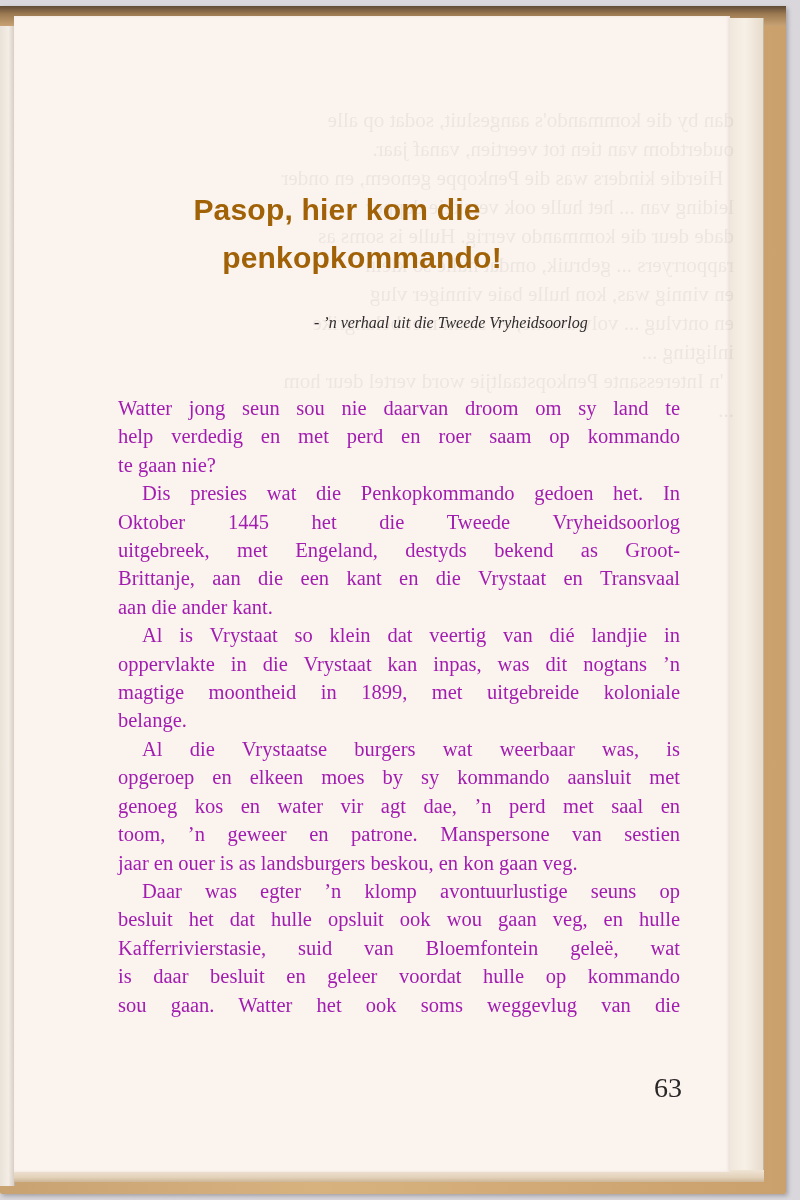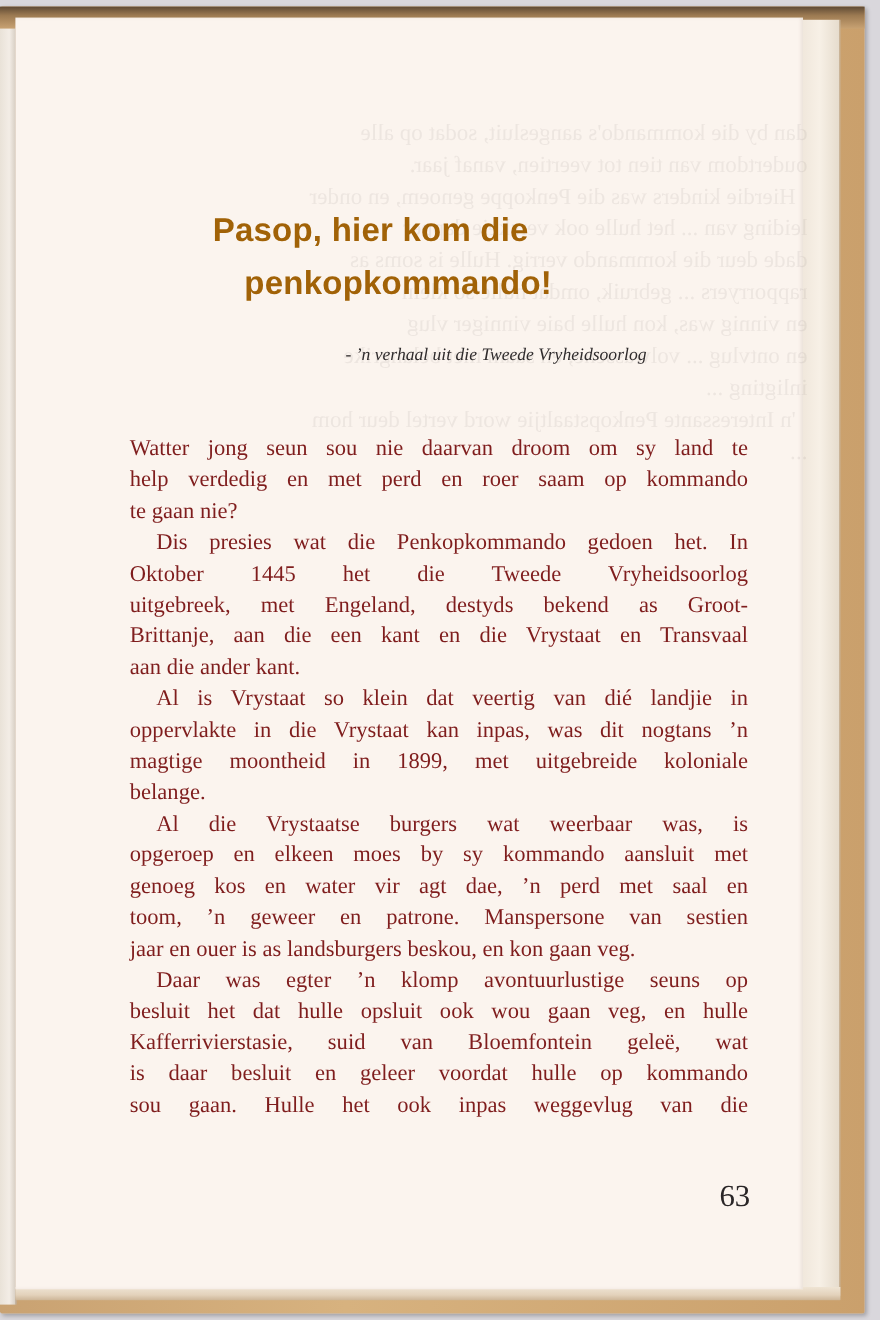--- a/index.html
+++ b/index.html
@@ -105,21 +105,21 @@
       color: #2f2b2c;
       white-space: nowrap;
     }
     .body-text {
       position: absolute;
       top: 378px;
       left: 104px;
       width: 562px;
       font-size: 20.5px;
       line-height: 28.4px;
-      color: #7f1d1d;
+      color: #a21caf;
     }
     .body-text .ln {
       display: block;
       white-space: nowrap;
       text-align: justify;
       text-align-last: justify;
     }
     .body-text .ln.last {
       text-align-last: left;
     }
@@ -183,17 +183,17 @@
     <span class="ln indent">Al die Vrystaatse burgers wat weerbaar was, is</span>
     <span class="ln">opgeroep en elkeen moes by sy kommando aansluit met</span>
     <span class="ln">genoeg kos en water vir agt dae, ’n perd met saal en</span>
     <span class="ln">toom, ’n geweer en patrone. Manspersone van sestien</span>
     <span class="ln last">jaar en ouer is as landsburgers beskou, en kon gaan veg.</span>
 
     <span class="ln indent">Daar was egter ’n klomp avontuurlustige seuns op</span>
     <span class="ln">besluit het dat hulle opsluit ook wou gaan veg, en hulle</span>
     <span class="ln">Kafferrivierstasie, suid van Bloemfontein geleë, wat</span>
     <span class="ln">is daar besluit en geleer voordat hulle op kommando</span>
-    <span class="ln">sou gaan. Hulle het ook inpas weggevlug van die</span>
+    <span class="ln">sou gaan. Watter het ook soms weggevlug van die</span>
   </div>
 
   <div class="page-number">63</div>
 </div>
 
 </body></html>

